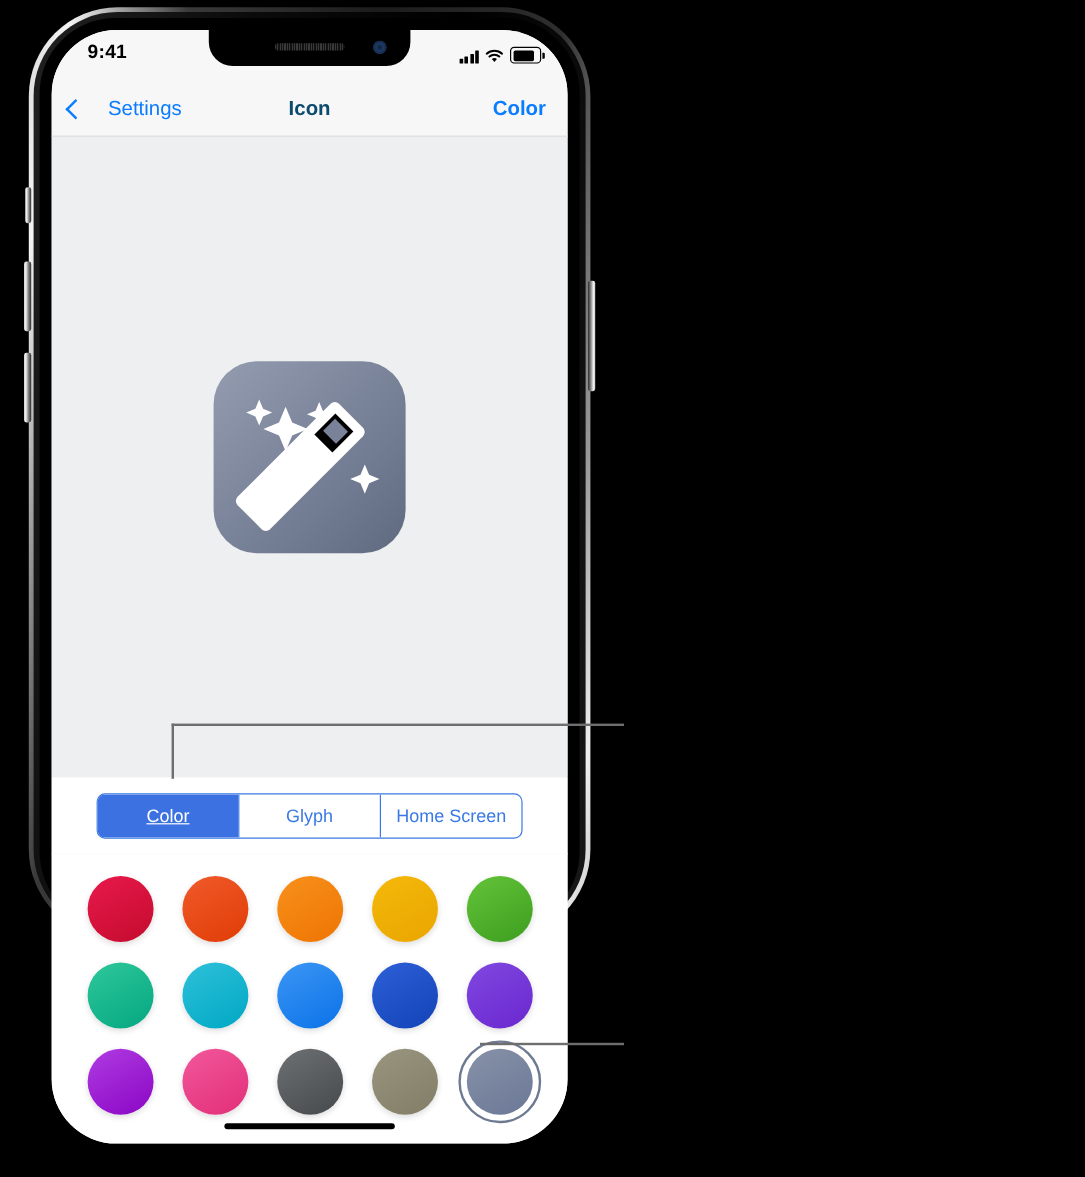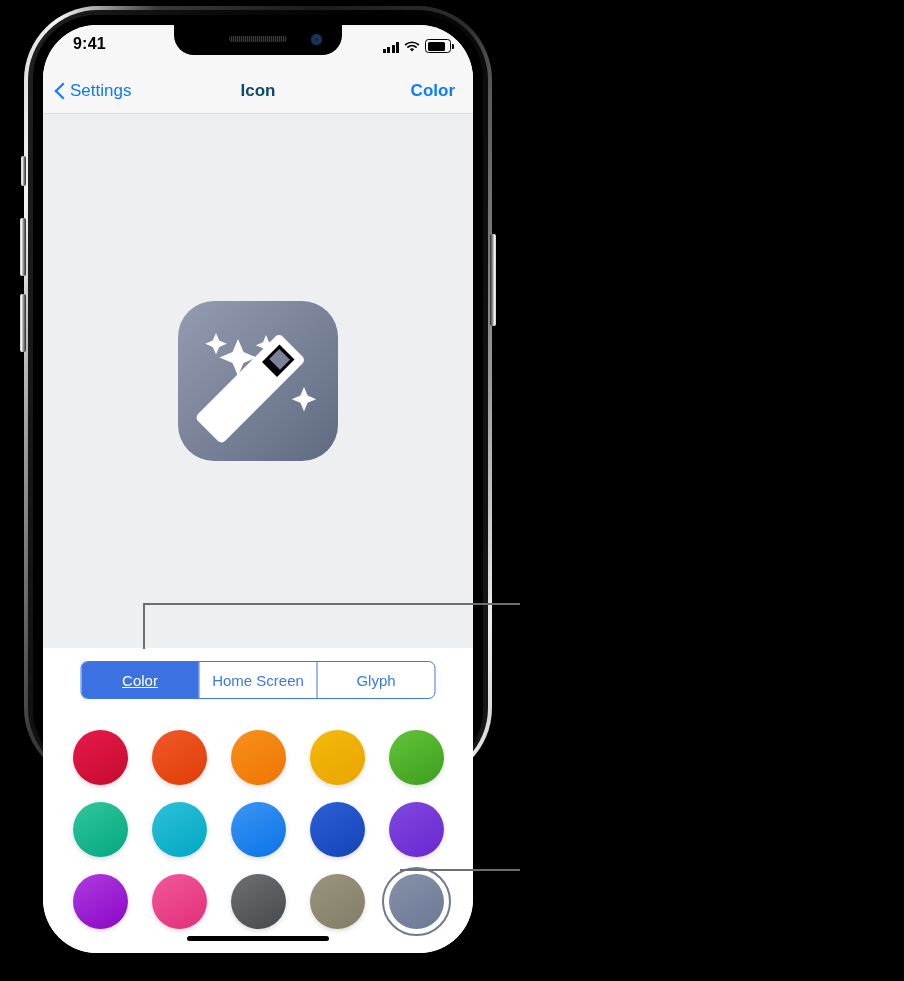--- a/index.html
+++ b/index.html
@@ -51,21 +51,21 @@
   .bars i:nth-child(1){height:4px}.bars i:nth-child(2){height:6px}
   .bars i:nth-child(3){height:8.5px}.bars i:nth-child(4){height:11px}
   .batt{width:24px;height:12px;border:1.5px solid #000;border-radius:3.5px;position:relative;}
   .batt:after{content:"";position:absolute;right:-3.5px;top:3.5px;width:2px;height:5px;
      background:#000;border-radius:0 1px 1px 0;}
   .batt i{position:absolute;left:1.5px;top:1.5px;bottom:1.5px;width:17px;background:#000;border-radius:1.5px;display:block;}
 
   
   #navbar{position:absolute;left:0;top:44px;width:100%;height:44px;background:#f7f7f8;
      border-bottom:1px solid #dcdcdd;z-index:19;}
-  #back-btn{position:absolute;left:14px;top:0;height:44px;display:flex;align-items:center;gap:0;
+  #back-btn{position:absolute;left:14px;top:0;height:44px;display:flex;align-items:center;gap:20px;
      color:#0a7cff;font-size:17px;cursor:pointer;}
   .chev{width:10px;height:10px;border-left:2.6px solid #0a7cff;border-bottom:2.6px solid #0a7cff;
      transform:rotate(45deg);margin-right:1px;}
   #nav-title{position:absolute;left:0;top:0;width:100%;height:44px;line-height:44px;text-align:center;
      font-size:17px;font-weight:bold;color:#0c4a6e;}
   #done-btn{position:absolute;right:18px;top:0;height:44px;line-height:44px;
      color:#0a7cff;font-size:17px;font-weight:bold;cursor:pointer;}
 
   
   #preview{position:absolute;left:0;top:88px;width:100%;height:535px;background:#edeff0;}
@@ -175,22 +175,22 @@
           <g>
             <path d="M101.2 48 L112 58.8 L102 68.8 L91.2 58 Z" fill="#7a8299"></path>
           </g>
         </svg>
       </div>
     </div>
 
     <div id="segwrap">
       <div id="segmented">
         <div class="seg active" style="background: rgb(59, 113, 224);">Color</div>
+        <div class="seg">Glyph</div>
         <div class="seg">Home Screen</div>
-        <div class="seg">Glyph</div>
       </div>
     </div>
 
     <div id="swatches">
       <div class="sw-row">
         <div class="sw" style="background: linear-gradient(150deg, rgb(232, 25, 75) 0%, rgb(196, 11, 46) 100%);"></div>
         <div class="sw" style="background: linear-gradient(150deg, rgb(240, 90, 42) 0%, rgb(224, 60, 6) 100%);"></div>
         <div class="sw" style="background: linear-gradient(150deg, rgb(247, 145, 27) 0%, rgb(239, 116, 3) 100%);"></div>
         <div class="sw" style="background: linear-gradient(150deg, rgb(244, 185, 10) 0%, rgb(233, 165, 0) 100%);"></div>
         <div class="sw" style="background: linear-gradient(150deg, rgb(99, 195, 57) 0%, rgb(61, 158, 31) 100%);"></div>

